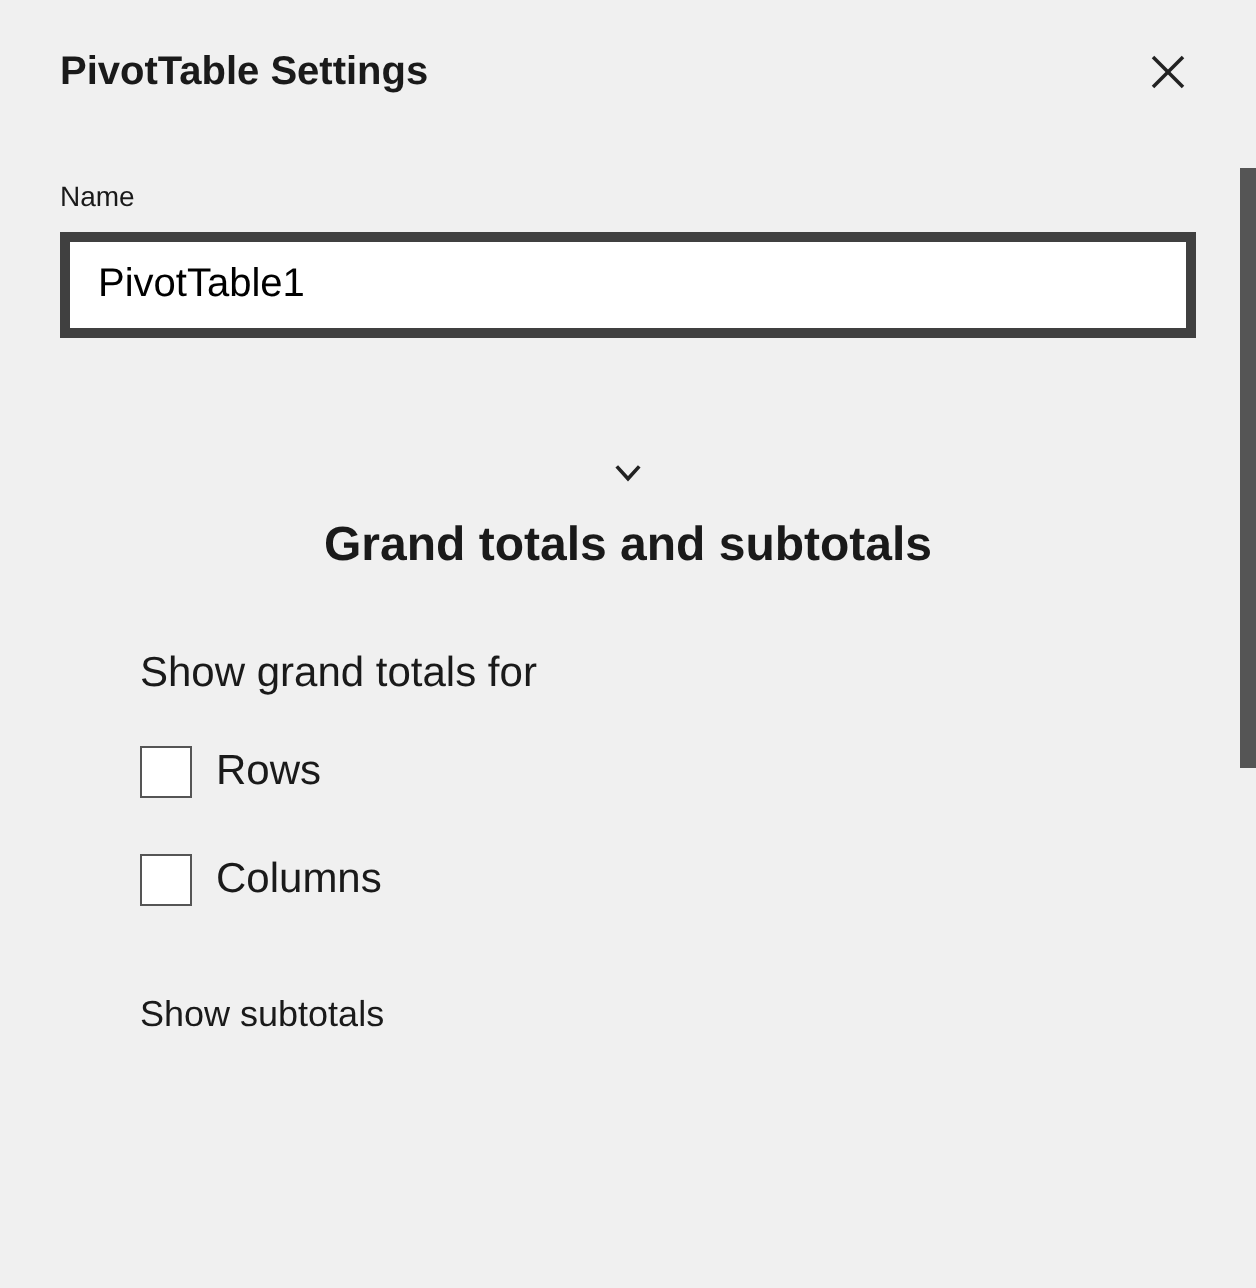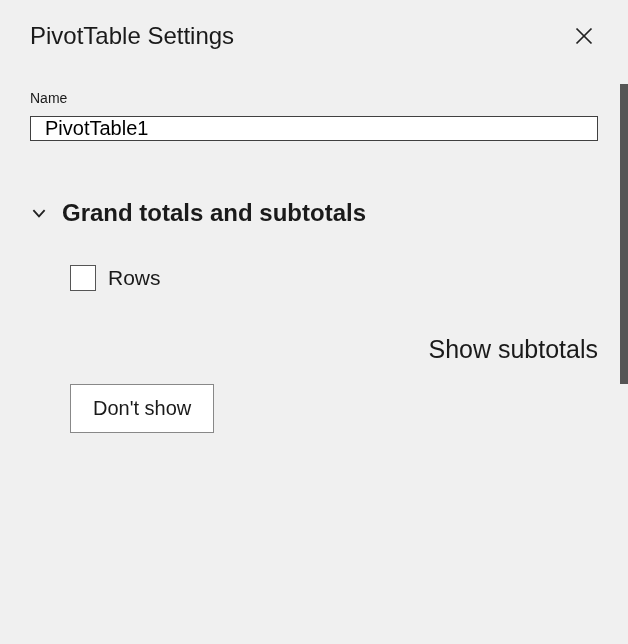--- a/index.html
+++ b/index.html
@@ -19,22 +19,22 @@
       padding: 22px 30px 30px 30px;
       height: 100%;
     }
     .header {
       display: flex;
       justify-content: space-between;
       align-items: center;
       margin-bottom: 40px;
     }
     .title {
-      font-size: 24px;
-      font-weight: 400;
+      font-size: 20px;
+      font-weight: 700;
     }
     .close-btn {
       background: none;
       border: none;
       cursor: pointer;
       padding: 4px;
       display: flex;
       align-items: center;
       justify-content: center;
     }
@@ -43,35 +43,36 @@
       height: 20px;
     }
     .name-label {
       font-size: 14px;
       font-weight: 400;
       margin-bottom: 10px;
       display: block;
     }
     .name-input {
       width: 100%;
-      padding: 0 14px;
+      padding: 10px 14px;
       font-size: 20px;
-      border: 1px solid #404040;
+      border: 5px solid #404040;
       background: #fff;
       font-family: inherit;
       outline: none;
     }
     .section {
       margin-top: 58px;
     }
     .section-header {
       display: flex;
       align-items: center;
       gap: 14px;
       cursor: pointer;
+      flex-direction: column;
     }
     .chevron {
       width: 18px;
       height: 18px;
       flex-shrink: 0;
     }
     .section-title {
       font-size: 24px;
       font-weight: 600;
     }
@@ -95,25 +96,24 @@
       height: 26px;
       border: 1px solid #555;
       background: #fff;
       cursor: pointer;
       flex-shrink: 0;
     }
     .checkbox-label {
       font-size: 21px;
     }
     .subtotals-heading {
-      font-size: 25px;
+      font-size: 18px;
       font-weight: 400;
       margin-top: 44px;
       margin-bottom: 20px;
-      text-align: right;
     }
     .button-row {
       display: flex;
       gap: 14px;
     }
     .option-btn {
       background: #fff;
       border: 1px solid #888;
       padding: 12px 22px;
       font-size: 20px;
@@ -150,29 +150,33 @@
 
   <div class="section">
     <div class="section-header">
       <svg class="chevron" viewBox="0 0 16 16" stroke="#222" stroke-width="1.6" fill="none">
         <polyline points="3,5.5 8,11 13,5.5"></polyline>
       </svg>
       <span class="section-title">Grand totals and subtotals</span>
     </div>
 
     <div class="section-body">
+      <div class="subheading">Show grand totals for</div>
 
       <div class="checkbox-row">
         <div class="checkbox"></div>
         <span class="checkbox-label">Rows</span>
       </div>
 
+      <div class="checkbox-row">
+        <div class="checkbox"></div>
+        <span class="checkbox-label">Columns</span>
+      </div>
 
       <div class="subtotals-heading">Show subtotals</div>
 
       <div class="button-row">
-        <button class="option-btn">Don't show</button>
       </div>
     </div>
   </div>
 </div>
 
 <div class="scrollbar"></div>
 
 </body></html>

